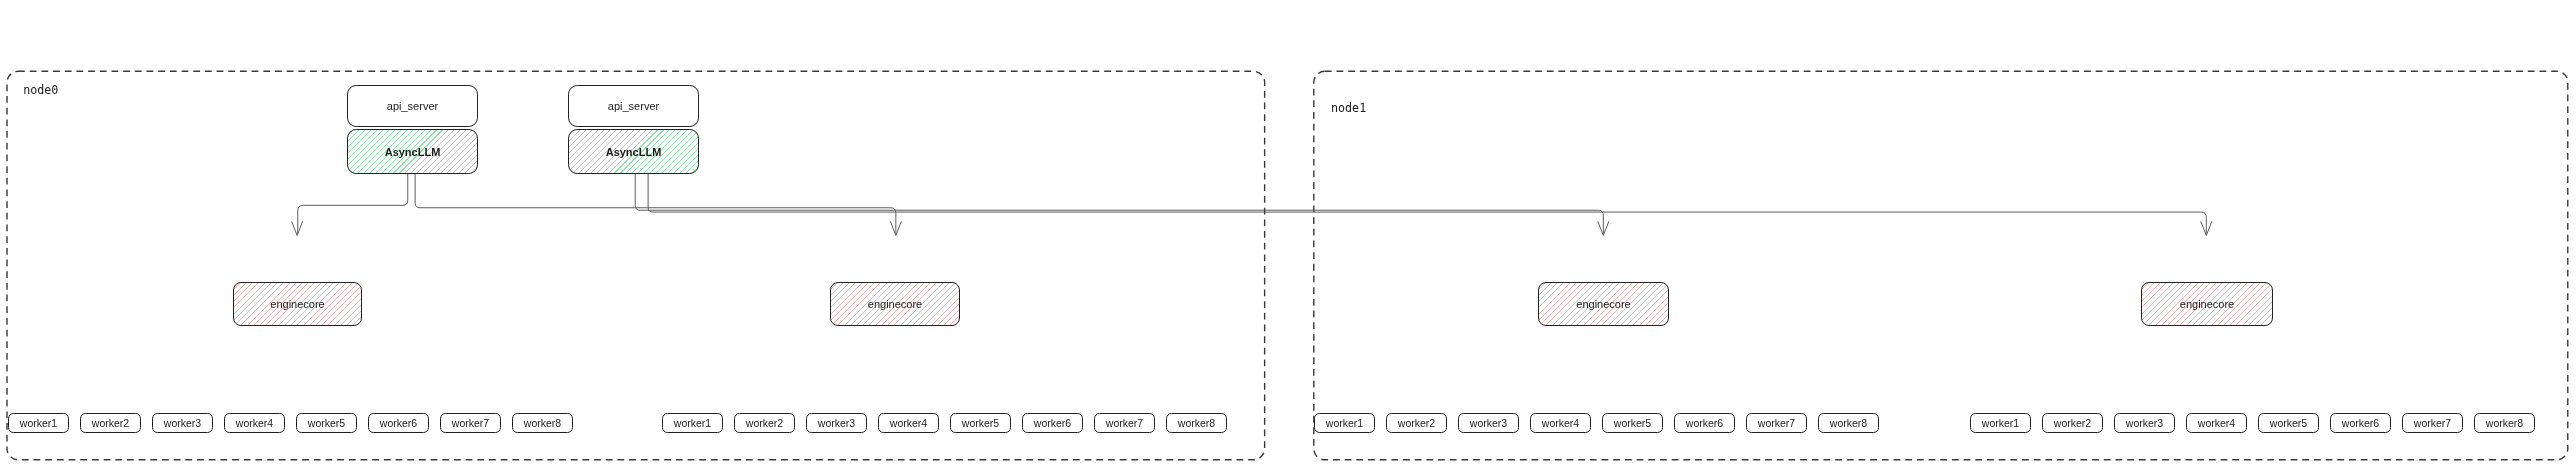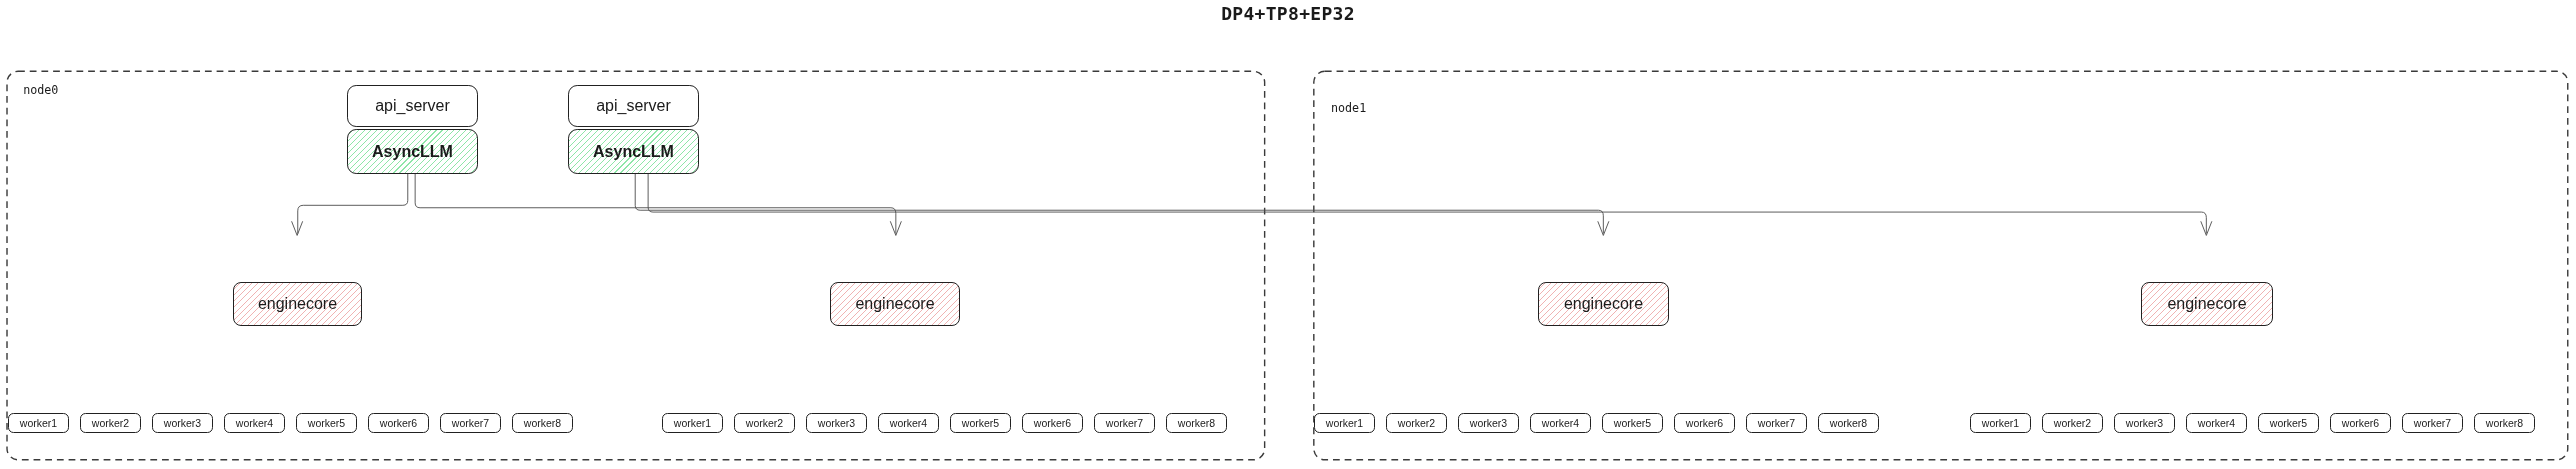--- a/index.html
+++ b/index.html
@@ -35,21 +35,21 @@
   }
   .node0{left:6.2px;top:71px;width:1258px;height:389px;}
   .node1{left:1314px;top:89px;width:1255px;height:389px;}
   .edges-svg{position:absolute;left:0;top:0;width:2576px;height:469px;}
   .box{
     position:absolute;
     display:flex;align-items:center;justify-content:center;
     background:var(--box-fill);
     border:1.5px solid var(--box-border);
     border-radius:9.2px;
-    font-size:16px;
+    font-size:11px;
     box-sizing:border-box;
   }
   .async-box{
     background-image:repeating-linear-gradient(135deg,
       transparent 0px, transparent 3.4px,
       var(--green-hatch) 3.4px, var(--green-hatch) 4.2px);
     font-weight:bold;
   }
   .engine-box{
     border-radius:8px;
@@ -71,21 +71,20 @@
     font-size:10.5px;
     box-sizing:border-box;
     flex:0 0 auto;
   }
 </style>
 </head>
 <body>
 
 <div class="canvas">
 
-  <div class="title">DP4+TP8+EP32</div>
 
   <section class="node node0">
     <span class="node-label">node0</span>
   </section>
   <section class="node node1">
     <span class="node-label">node1</span>
   </section>
 
   <svg class="edges-svg" viewBox="0 0 4188 763" xmlns="http://www.w3.org/2000/svg">
     <rect x="10" y="116" width="2046" height="632" rx="18" fill="none" stroke="var(--node-border)" stroke-width="2.3" stroke-dasharray="11 8"></rect>

